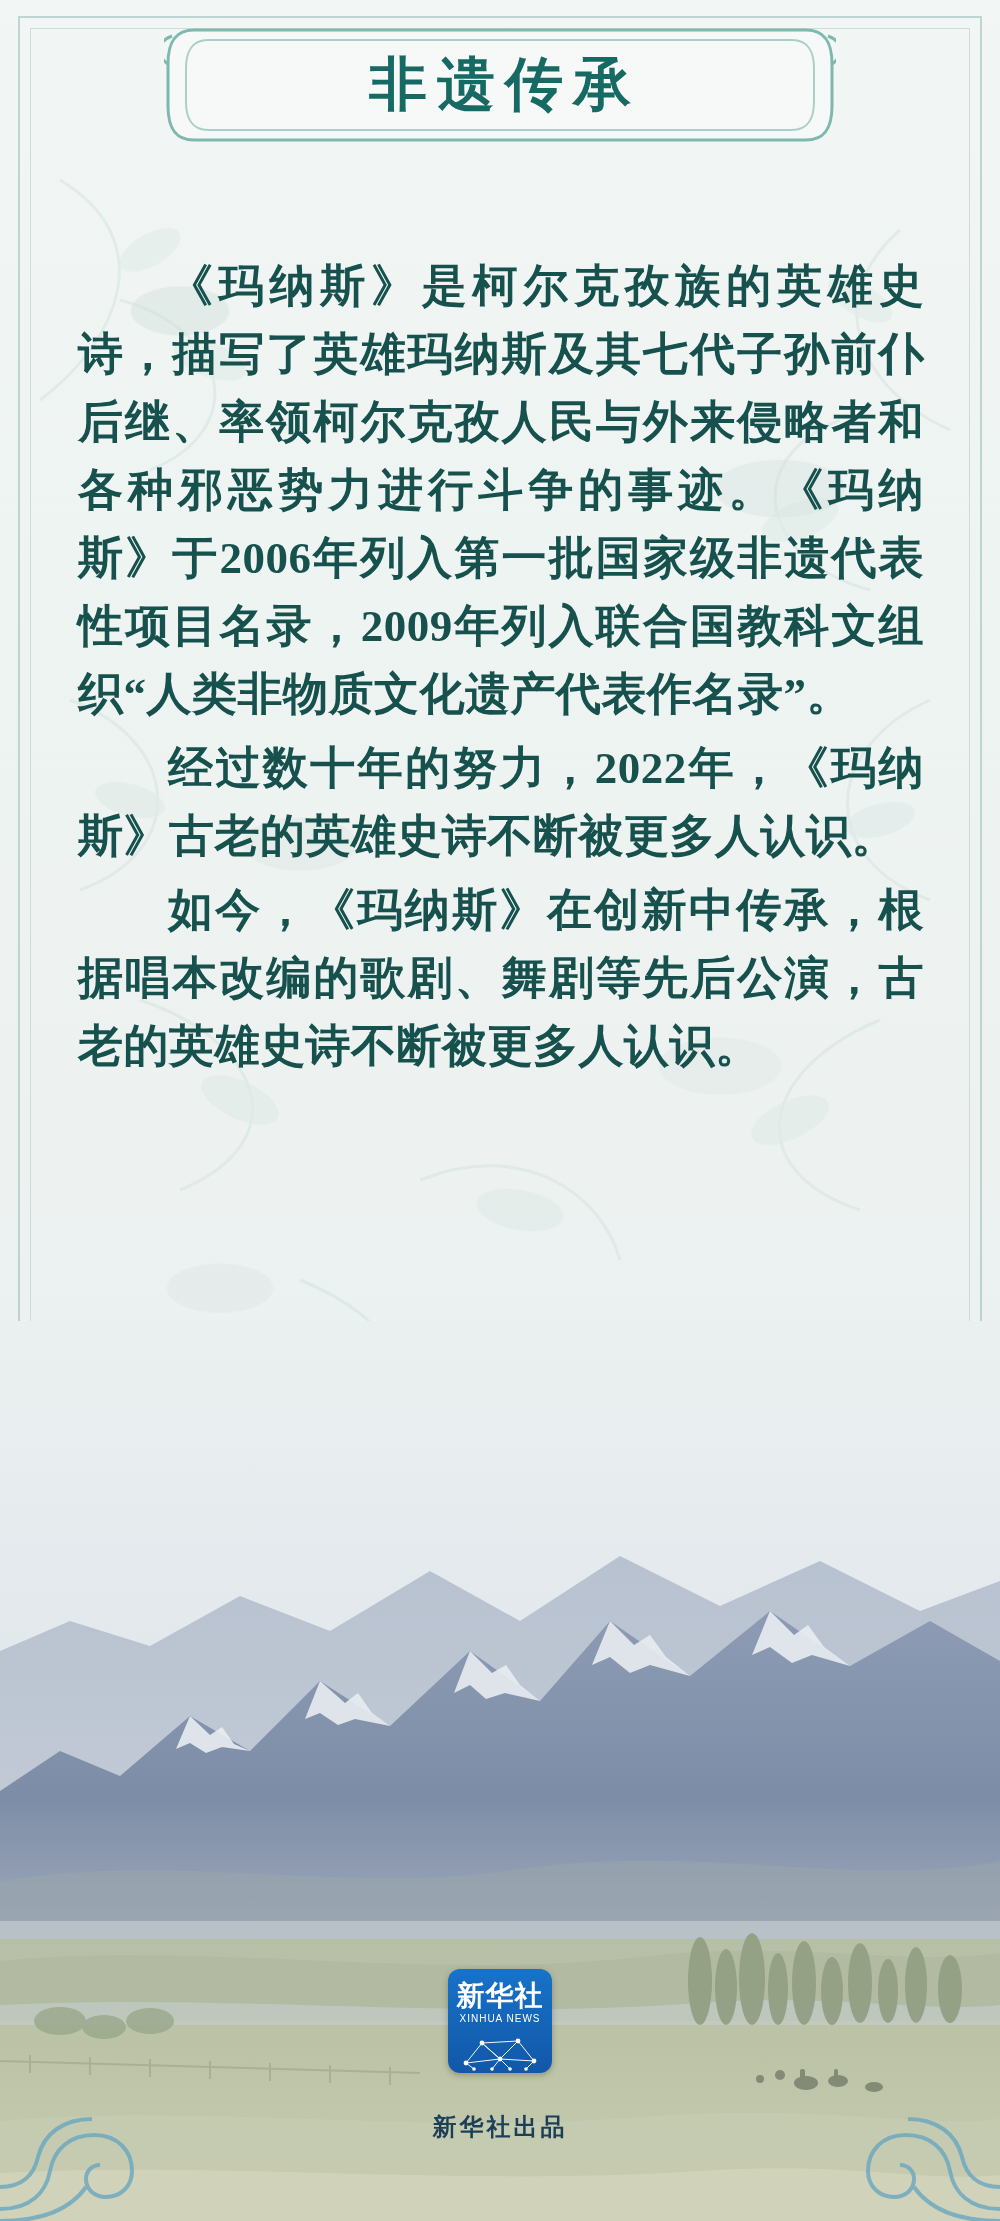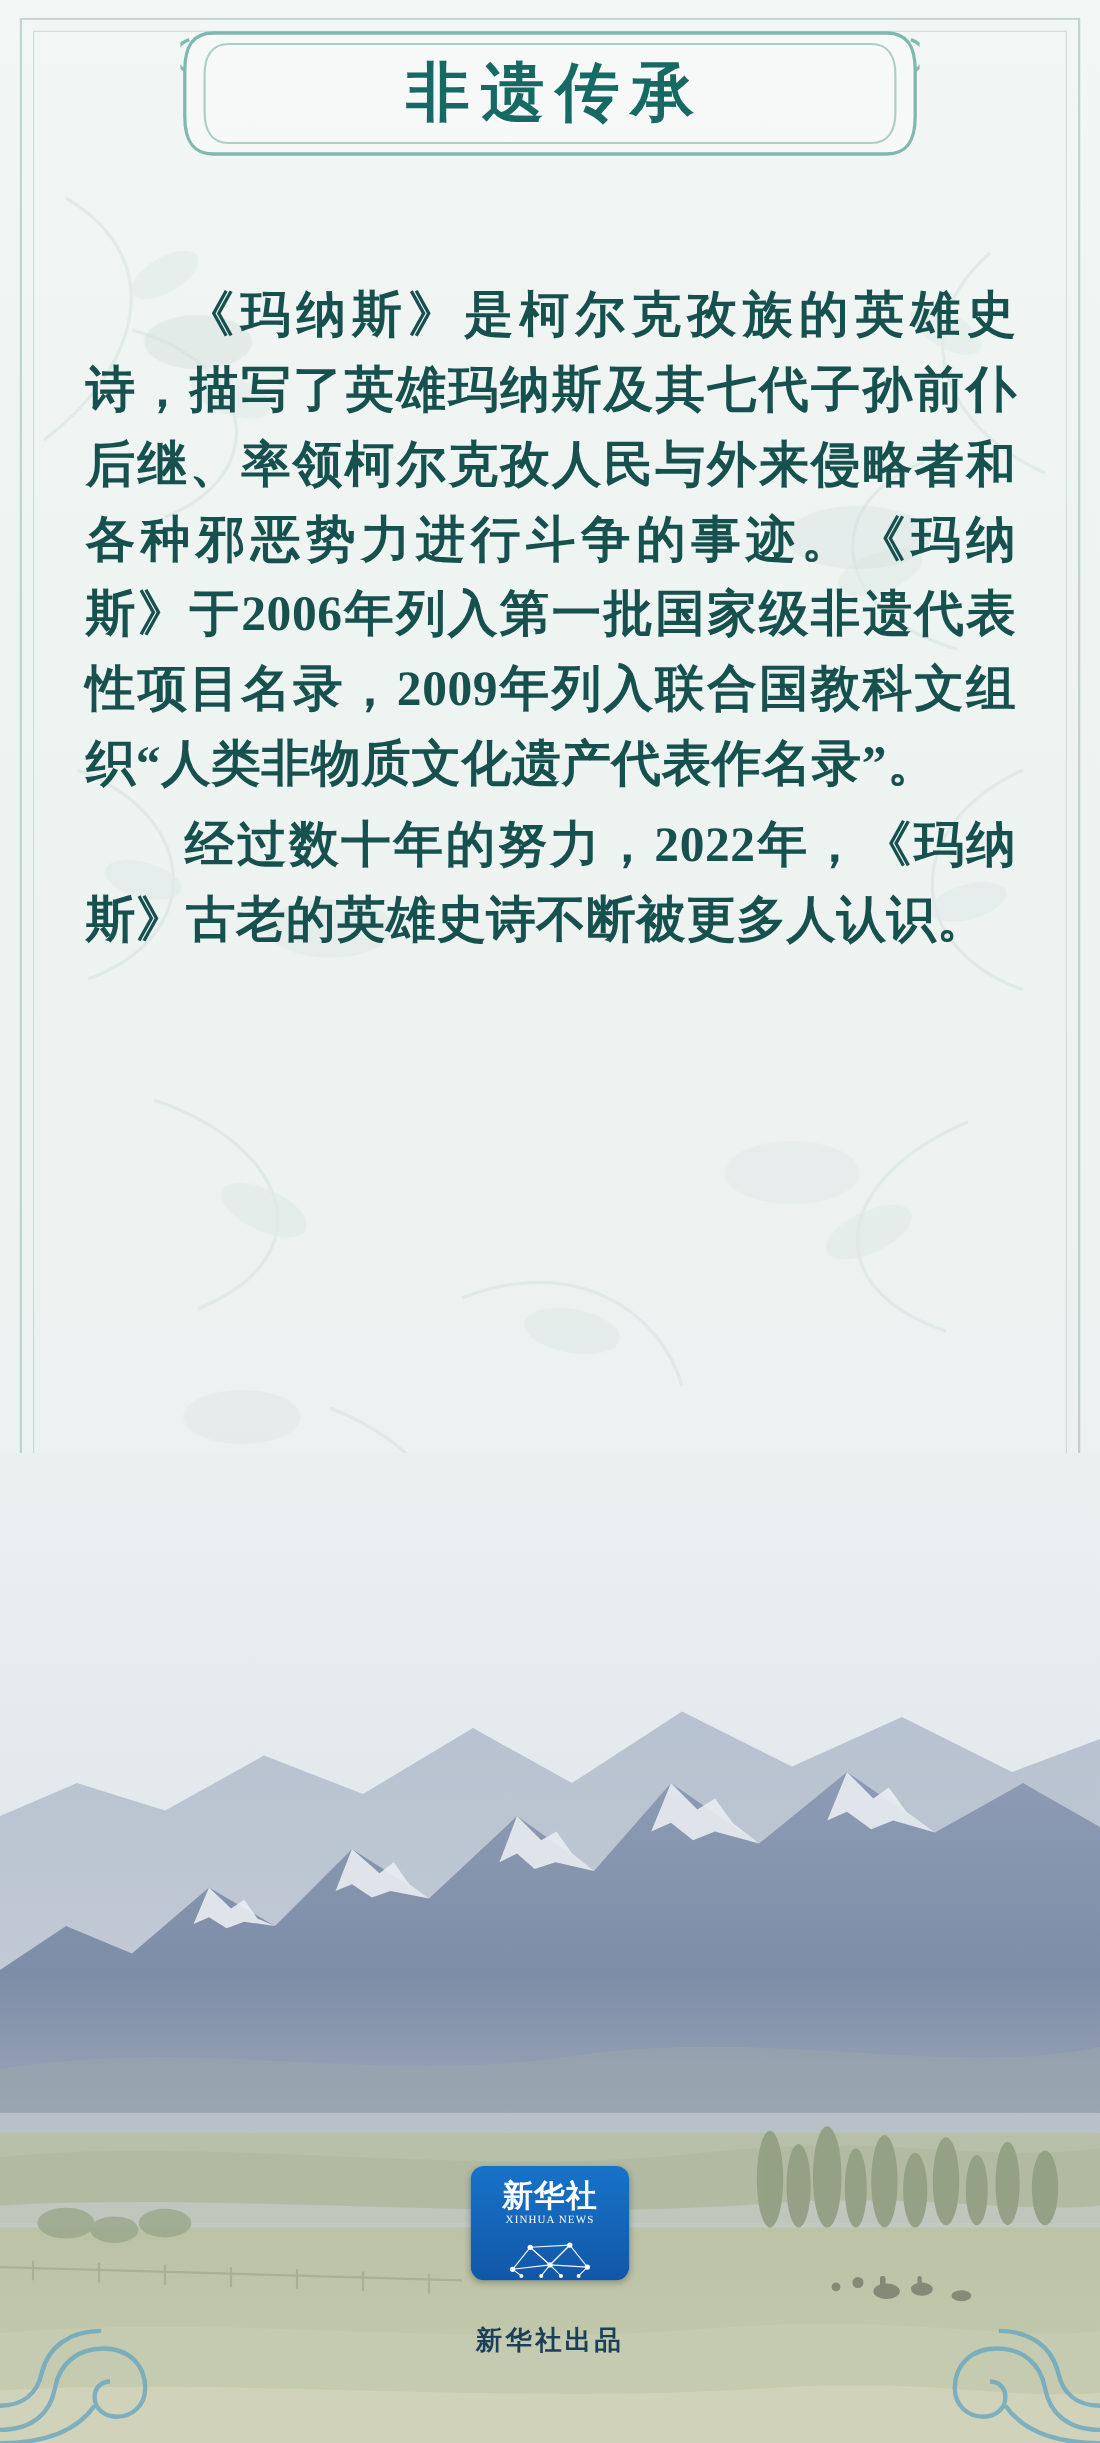--- a/index.html
+++ b/index.html
@@ -126,38 +126,37 @@
     position: absolute;
     left: 50%;
     transform: translateX(-50%);
     bottom: 148px;
     width: 104px;
     height: 104px;
     border-radius: 12px;
     background: linear-gradient(180deg, #1773c9 0%, #1257a8 100%);
     box-shadow: 0 2px 6px rgba(0,0,0,.25);
     overflow: hidden;
-    padding-left: 40px;
   }
   .logo-cn {
     position: absolute;
     top: 8px; left: 0; right: 0;
     text-align: center;
     color: #fff;
     font-family: "Liberation Serif", "DejaVu Serif", serif;
     font-weight: 700;
     font-size: 28px;
     letter-spacing: 1px;
   }
   .logo-en {
     position: absolute;
     top: 44px; left: 0; right: 0;
     text-align: center;
     color: #fff;
-    font-family: Liberation Serif, serif;
+    font-family: Liberation Sans, sans-serif;
     font-size: 10px;
     letter-spacing: 1px;
   }
   .logo-net { position: absolute; bottom: 2px; left: 0; width: 100%; height: 42px; }
 
   .credit {
     position: absolute;
     left: 0; right: 0;
     bottom: 78px;
     text-align: center;
@@ -220,20 +219,21 @@
       <path d="M44 18 C28 18, 22 30, 22 46 L22 80 C22 96, 28 108, 44 108 L628 108 C644 108, 650 96, 650 80 L650 46 C650 30, 644 18, 628 18 Z" fill="none" stroke="#a9cfc8" stroke-width="2"></path>
       <path d="M4 42 C-8 34, -8 20, 8 14" fill="none" stroke="#7fb8ae" stroke-width="3"></path>
       <path d="M668 42 C680 34, 680 20, 664 14" fill="none" stroke="#7fb8ae" stroke-width="3"></path>
     </svg>
     <div class="header-title">非遗传承</div>
   </div>
 
   <div class="article">
     <p>《玛纳斯》是柯尔克孜族的英雄史诗，描写了英雄玛纳斯及其七代子孙前仆后继、率领柯尔克孜人民与外来侵略者和各种邪恶势力进行斗争的事迹。《玛纳斯》于2006年列入第一批国家级非遗代表性项目名录，2009年列入联合国教科文组织“人类非物质文化遗产代表作名录”。</p>
     <p>经过数十年的努力，2022年，《玛纳斯》古老的英雄史诗不断被更多人认识。</p>
+    <p>如今，《玛纳斯》在创新中传承，根据唱本改编的歌剧、舞剧等先后公演，古老的英雄史诗不断被更多人认识。</p>
   </div>
 
   <div class="photo">
     <svg class="photo-svg" viewBox="0 0 1000 900" preserveAspectRatio="none">
       <defs>
         <linearGradient id="skyG" x1="0" y1="0" x2="0" y2="1">
           <stop offset="0%" stop-color="#e9eef0"></stop>
           <stop offset="55%" stop-color="#dfe6ea"></stop>
           <stop offset="100%" stop-color="#d2dce2"></stop>
         </linearGradient>

